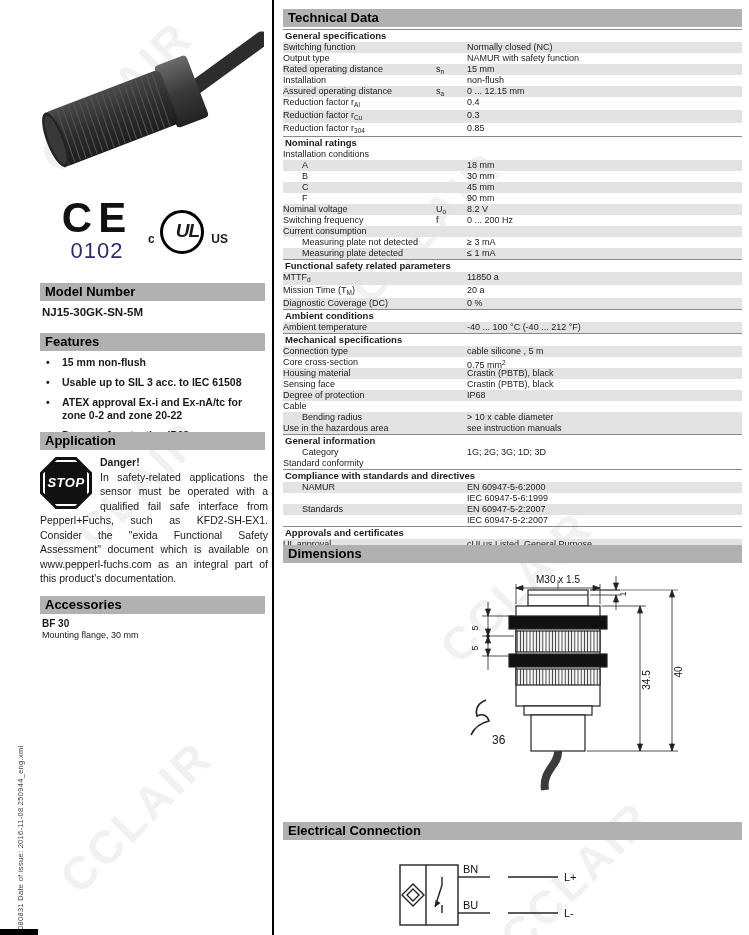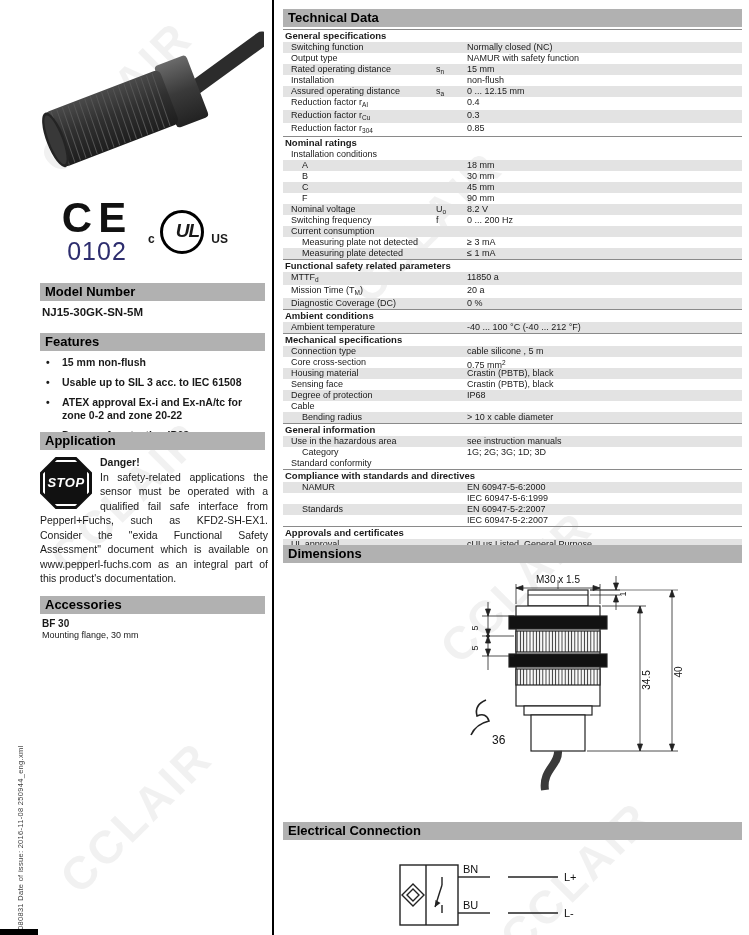--- a/index.html
+++ b/index.html
@@ -23,21 +23,21 @@
   
   .bar { position:absolute; background:#b1b1b1; color:#000; font-weight:bold;
          font-size:13px; line-height:18px; padding:0 5px; height:18px; }
   .bar.left { left:40px; width:225px; }
   .bar.right { left:283px; width:459px; }
 
   
   .photo-box { position:absolute; left:42px; top:10px; width:222px; height:178px; }
   .ce-wrap { position:absolute; left:52px; top:198px; width:90px; text-align:center; }
   .ce-letters { font-size:42px; font-weight:600; letter-spacing:6px; color:#111; line-height:40px; }
-  .ce-number { font-size:25px; color:#2d2d6e; line-height:26px; letter-spacing:1px; }
+  .ce-number { font-size:22px; color:#2d2d6e; line-height:26px; letter-spacing:1px; }
   .ul-wrap { position:absolute; left:148px; top:208px; width:80px; height:50px; }
   .ul-c { position:absolute; left:0px; top:24px; font-size:12px; font-weight:bold; }
   .ul-us { position:absolute; right:0px; top:24px; font-size:12px; font-weight:bold; }
   .ul-circle { position:absolute; left:12px; top:2px; width:44px; height:44px; border:3.5px solid #000;
                border-radius:50%; text-align:center; }
   .ul-letters { font-size:19px; font-weight:bold; font-style:italic; line-height:36px; letter-spacing:-1px;margin-left:11px; }
 
   .model-value { position:absolute; left:42px; top:306px; font-size:11.5px; font-weight:bold; }
 
   .features-list { position:absolute; left:42px; top:356px; width:222px; list-style:none; }
@@ -57,21 +57,21 @@
 
   .acc-name { position:absolute; left:42px; top:618px; font-size:10px; font-weight:bold; }
   .acc-desc { position:absolute; left:42px; top:630px; font-size:9px; }
 
   
   .tech-table { position:absolute; left:283px; top:29px; width:459px; }
   .trow { position:relative; font-size:9px; line-height:11px; min-height:11px; }
   .trow.shade { background:#e3e3e3; }
   .trow.sec { font-weight:bold; font-size:9.5px; border-top:1px solid #8a8a8a; line-height:12px; min-height:12px; padding-left:2px; }
   .trow .lbl { display:inline-block; }
-  .ind1 { padding-left:8px; }
+  .ind1 { }
   .ind2 { padding-left:19px; }
   .trow .sym { position:absolute; left:153px; top:0; }
   .trow .val { position:absolute; left:184px; top:0; }
   sub { font-size:6.5px; vertical-align:-2px; }
   sup { font-size:6.5px; vertical-align:3px; }
 
   svg text { font-family:"Liberation Sans", sans-serif; }
 </style>
 </head>
 <body>
@@ -208,22 +208,22 @@
       <div class="trow sec"><span class="lbl">Ambient conditions</span></div>
       <div class="trow shade"><span class="lbl ind1">Ambient temperature</span><span class="val">-40 ... 100 °C (-40 ... 212 °F)</span></div>
       <div class="trow sec"><span class="lbl">Mechanical specifications</span></div>
       <div class="trow shade"><span class="lbl ind1">Connection type</span><span class="val">cable silicone , 5 m</span></div>
       <div class="trow"><span class="lbl ind1">Core cross-section</span><span class="val">0.75 mm<sup>2</sup></span></div>
       <div class="trow shade"><span class="lbl ind1">Housing material</span><span class="val">Crastin (PBTB), black</span></div>
       <div class="trow"><span class="lbl ind1">Sensing face</span><span class="val">Crastin (PBTB), black</span></div>
       <div class="trow shade"><span class="lbl ind1">Degree of protection</span><span class="val">IP68</span></div>
       <div class="trow"><span class="lbl ind1">Cable</span></div>
       <div class="trow shade"><span class="lbl ind2">Bending radius</span><span class="val">&gt; 10 x cable diameter</span></div>
+      <div class="trow shade"><span class="lbl ind1">Use in the hazardous area</span><span class="val">see instruction manuals</span></div>
       <div class="trow sec"><span class="lbl">General information</span></div>
-      <div class="trow shade"><span class="lbl ind1">Use in the hazardous area</span><span class="val">see instruction manuals</span></div>
       <div class="trow"><span class="lbl ind2">Category</span><span class="val">1G; 2G; 3G; 1D; 3D</span></div>
       <div class="trow"><span class="lbl ind1">Standard conformity</span></div>
       <div class="trow sec"><span class="lbl">Compliance with standards and directives</span></div>
       <div class="trow shade"><span class="lbl ind2">NAMUR</span><span class="val">EN 60947-5-6:2000</span></div>
       <div class="trow"><span class="lbl ind2"></span><span class="val">IEC 60947-5-6:1999</span></div>
       <div class="trow shade"><span class="lbl ind2">Standards</span><span class="val">EN 60947-5-2:2007</span></div>
       <div class="trow"><span class="lbl ind2"></span><span class="val">IEC 60947-5-2:2007</span></div>
       <div class="trow sec"><span class="lbl">Approvals and certificates</span></div>
       <div class="trow shade"><span class="lbl ind1">UL approval</span><span class="val">cULus Listed, General Purpose</span></div>
       <div class="trow"><span class="lbl ind1">CCC approval</span><span class="val">CCC approval / marking not required for products rated ≤36 V</span></div>

